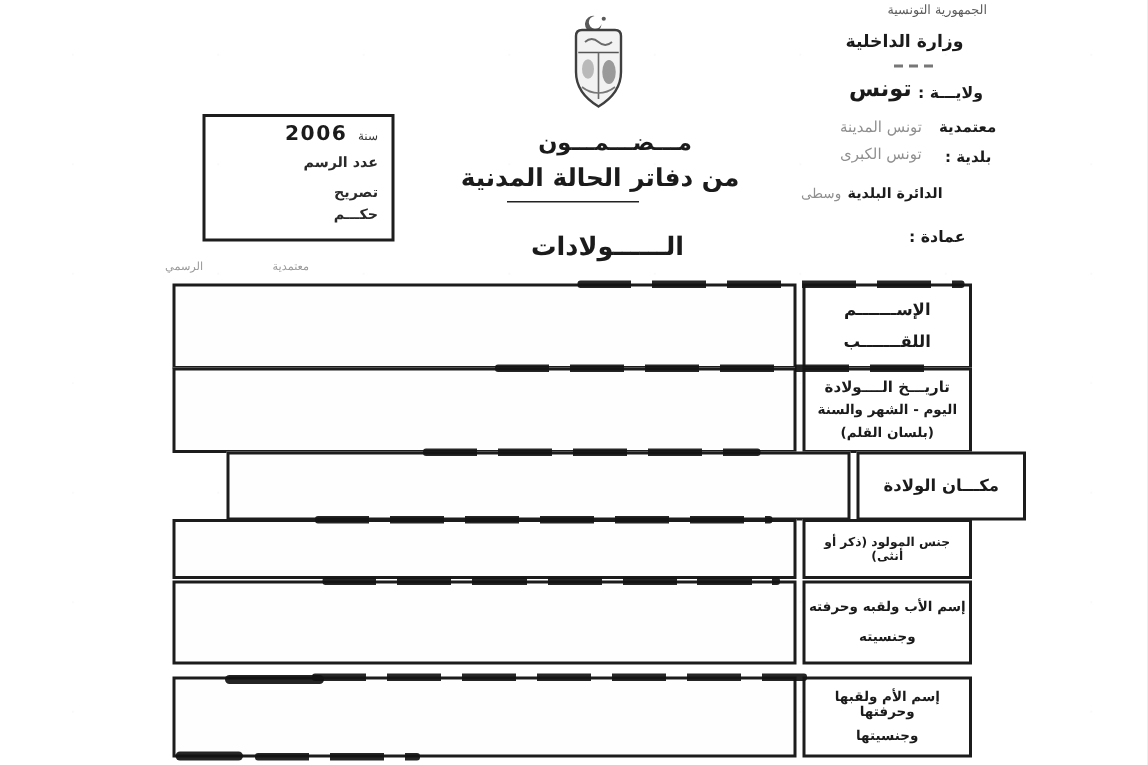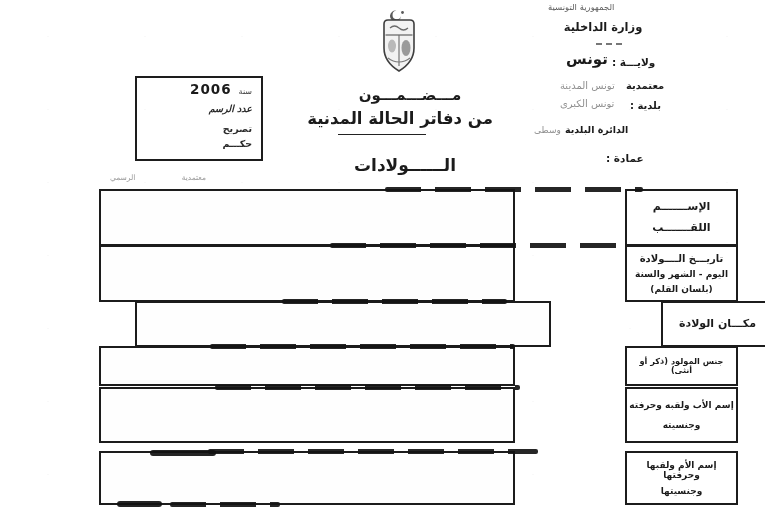--- a/index.html
+++ b/index.html
@@ -8,21 +8,21 @@
     font-family:"DejaVu Sans",sans-serif;color:#1b1b1b;overflow:hidden;
     background-image:radial-gradient(rgba(0,0,0,0.025) 1px, transparent 1px);
     background-size:97px 73px;
   }
   .abs{position:absolute;}
   .rtl{direction:rtl;unicode-bidi:embed;}
   .faded{color:#8f8f8f;filter:blur(0.45px);}
   .scan{filter:blur(0.22px);}
 
   
-  .republic{left:548px;top:2px;width:110px;font-size:8.5px;color:#5d5d5d;text-align:left;filter:blur(0.4px);}
+  .republic{left:548px;top:2px;width:110px;font-size:8.5px;color:#5d5d5d;text-align:right;filter:blur(0.4px);}
   .ministry{left:556px;top:20px;width:94px;font-size:11.5px;font-weight:bold;text-align:center;}
   .hdr-sep{left:596px;top:43px;width:26px;border-bottom:2px dashed #777;filter:blur(0.4px);}
   .gov-label{left:612px;top:56px;font-size:10.5px;font-weight:bold;}
   .gov-value{left:566px;top:50px;font-size:15px;font-weight:bold;}
   .del-label{left:626px;top:80px;font-size:10px;font-weight:bold;text-align:center;}
   .del-value{left:560px;top:80px;font-size:10px;}
   .mun-label{left:630px;top:100px;font-size:10px;font-weight:bold;}
   .mun-value{left:560px;top:98px;font-size:10px;}
   .dis-label{left:565px;top:124px;font-size:9.5px;font-weight:bold;}
   .dis-value{left:534px;top:125px;font-size:9px;}
@@ -37,27 +37,27 @@
   .title2-underline{left:338px;top:134px;width:88px;border-bottom:1.6px solid #222;}
   .title3{left:320px;top:155px;width:170px;text-align:center;font-size:17px;font-weight:bold;letter-spacing:0.5px;}
 
   
   .year-box{left:135px;top:76px;width:128px;height:85px;border:2.2px solid #1d1d1d;
     box-sizing:border-box;display:flex;flex-direction:column;padding:3px 9px 3px 3px;}
   .year-line{display:flex;align-items:baseline;gap:7px;justify-content:flex-start;}
   .year-word{font-size:8px;color:#3a3a3a;}
   .year-value{font-size:13.5px;font-weight:bold;letter-spacing:1px;}
   .box-line{font-size:9.5px;font-weight:bold;color:#2a2a2a;text-align:right;}
-  .bl1{margin-top:6px;font-style:italic;} .bl2{margin-top:9px;} .bl3{margin-top:4px;}
+  .bl1{margin-top:6px;} .bl2{margin-top:9px;} .bl3{margin-top:4px;}
 
   .stamp-note{left:110px;top:173px;width:96px;font-size:7.5px;color:#9a9a9a;
     filter:blur(0.45px);display:flex;justify-content:space-between;}
 
   
-  .form-row{left:99px;width:639px;display:flex;justify-content:space-between;}
+  .form-row{left:115px;width:533px;display:flex;justify-content:space-between;}
   .value-cell{width:416px;box-sizing:border-box;border:2.2px solid #1c1c1c;background:#fefefe;}
   .label-cell{width:113px;box-sizing:border-box;border:2.2px solid #1c1c1c;background:#fff;
     display:flex;flex-direction:column;justify-content:space-evenly;align-items:center;
     text-align:center;font-weight:bold;padding:1px 2px;}
   .label-cell span{display:block;line-height:1.15;}
   .fs11{font-size:11px;} .fs10{font-size:10px;} .fs9{font-size:9px;} .fs8{font-size:8.2px;}
 
   
   .smudge{position:absolute;height:5px;border-radius:2px;opacity:0.92;filter:blur(0.4px);
     background:repeating-linear-gradient(90deg,#141414 0 36px,rgba(0,0,0,0) 36px 50px);}

